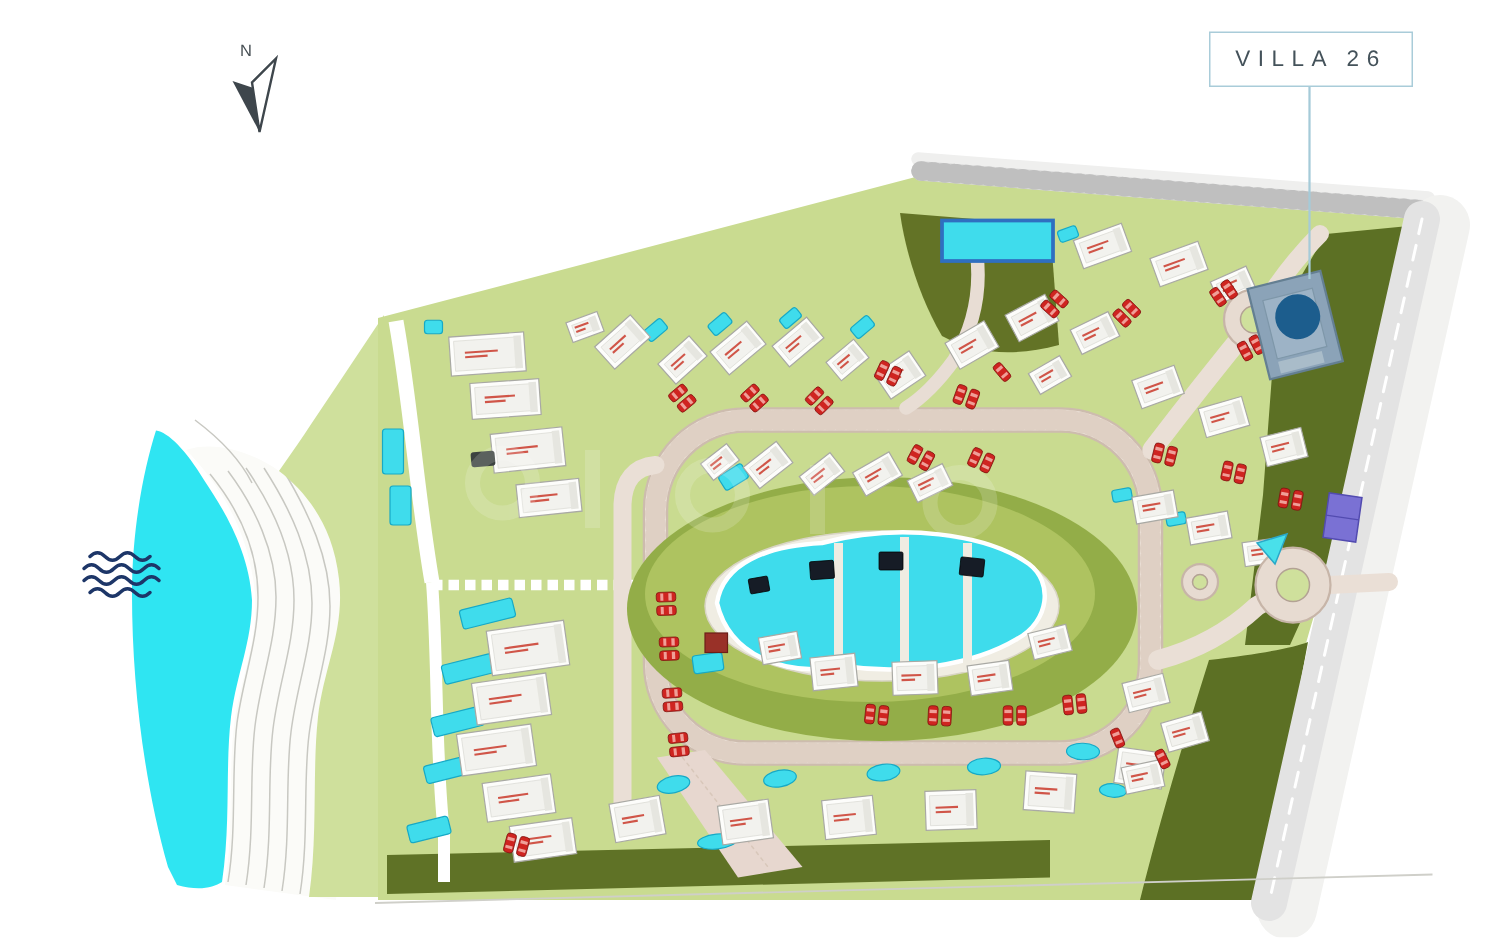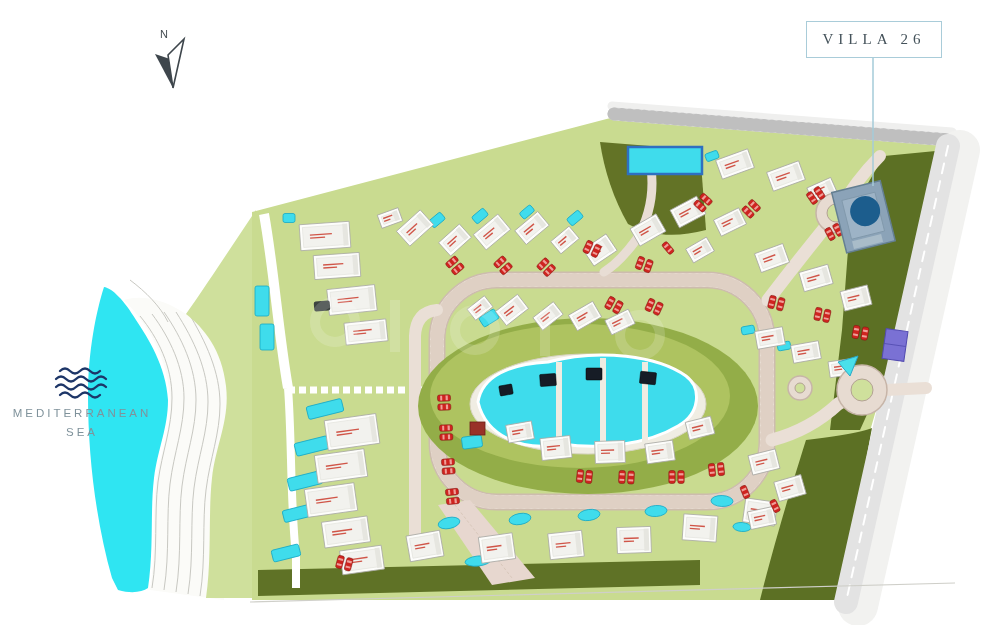--- a/index.html
+++ b/index.html
@@ -1,21 +1,21 @@
 <!DOCTYPE html>
 <html><head>
 <meta charset="utf-8">
 <style>
   html,body{margin:0;padding:0;background:#ffffff;}
   .stage{position:relative;width:1000px;height:625px;background:#ffffff;overflow:hidden;
          font-family:"Liberation Sans",sans-serif;}
   .plan-svg{position:absolute;left:0;top:0;}
   .callout{position:absolute;left:806px;top:21px;width:134px;height:35px;
            border:1.5px solid #a9ccd9;background:#ffffff;display:flex;align-items:center;
-           justify-content:center;font-size:15px;letter-spacing:5px;color:#44525a;font-family:Liberation Serif, serif;}
+           justify-content:center;font-size:15px;letter-spacing:5px;color:#44525a;}
   .sea-label{position:absolute;left:4px;top:404px;width:156px;text-align:center;
              color:#7f929b;font-size:11.5px;letter-spacing:3px;line-height:1.65;}
   .north-wrap{position:absolute;left:143px;top:26px;width:60px;height:64px;}
   .north-n{position:absolute;left:17px;top:2px;color:#454d52;font-size:11px;letter-spacing:1px;}
   .waves-wrap{position:absolute;left:52px;top:366px;width:62px;height:36px;}
 </style>
 </head>
 <body>
 
 <div class="stage">
@@ -795,17 +795,13 @@
     <svg width="62" height="36" viewBox="0 0 62 36">
       <g stroke="#1d3668" stroke-width="2.3" fill="none" stroke-linecap="round">
         <path d="M8,5  q5,-5 10,0 t10,0 t10,0 t10,0"></path>
         <path d="M4,13 q5,-5 10,0 t10,0 t10,0 t10,0 t10,0"></path>
         <path d="M4,21 q5,-5 10,0 t10,0 t10,0 t10,0 t10,0"></path>
         <path d="M8,29 q5,-5 10,0 t10,0 t10,0 t10,0"></path>
       </g>
     </svg>
   </div>
 
-  <div class="sea-label">
-    <div>MEDITERRANEAN</div>
-    <div>SEA</div>
-  </div>
 </div>
 
 </body></html>

